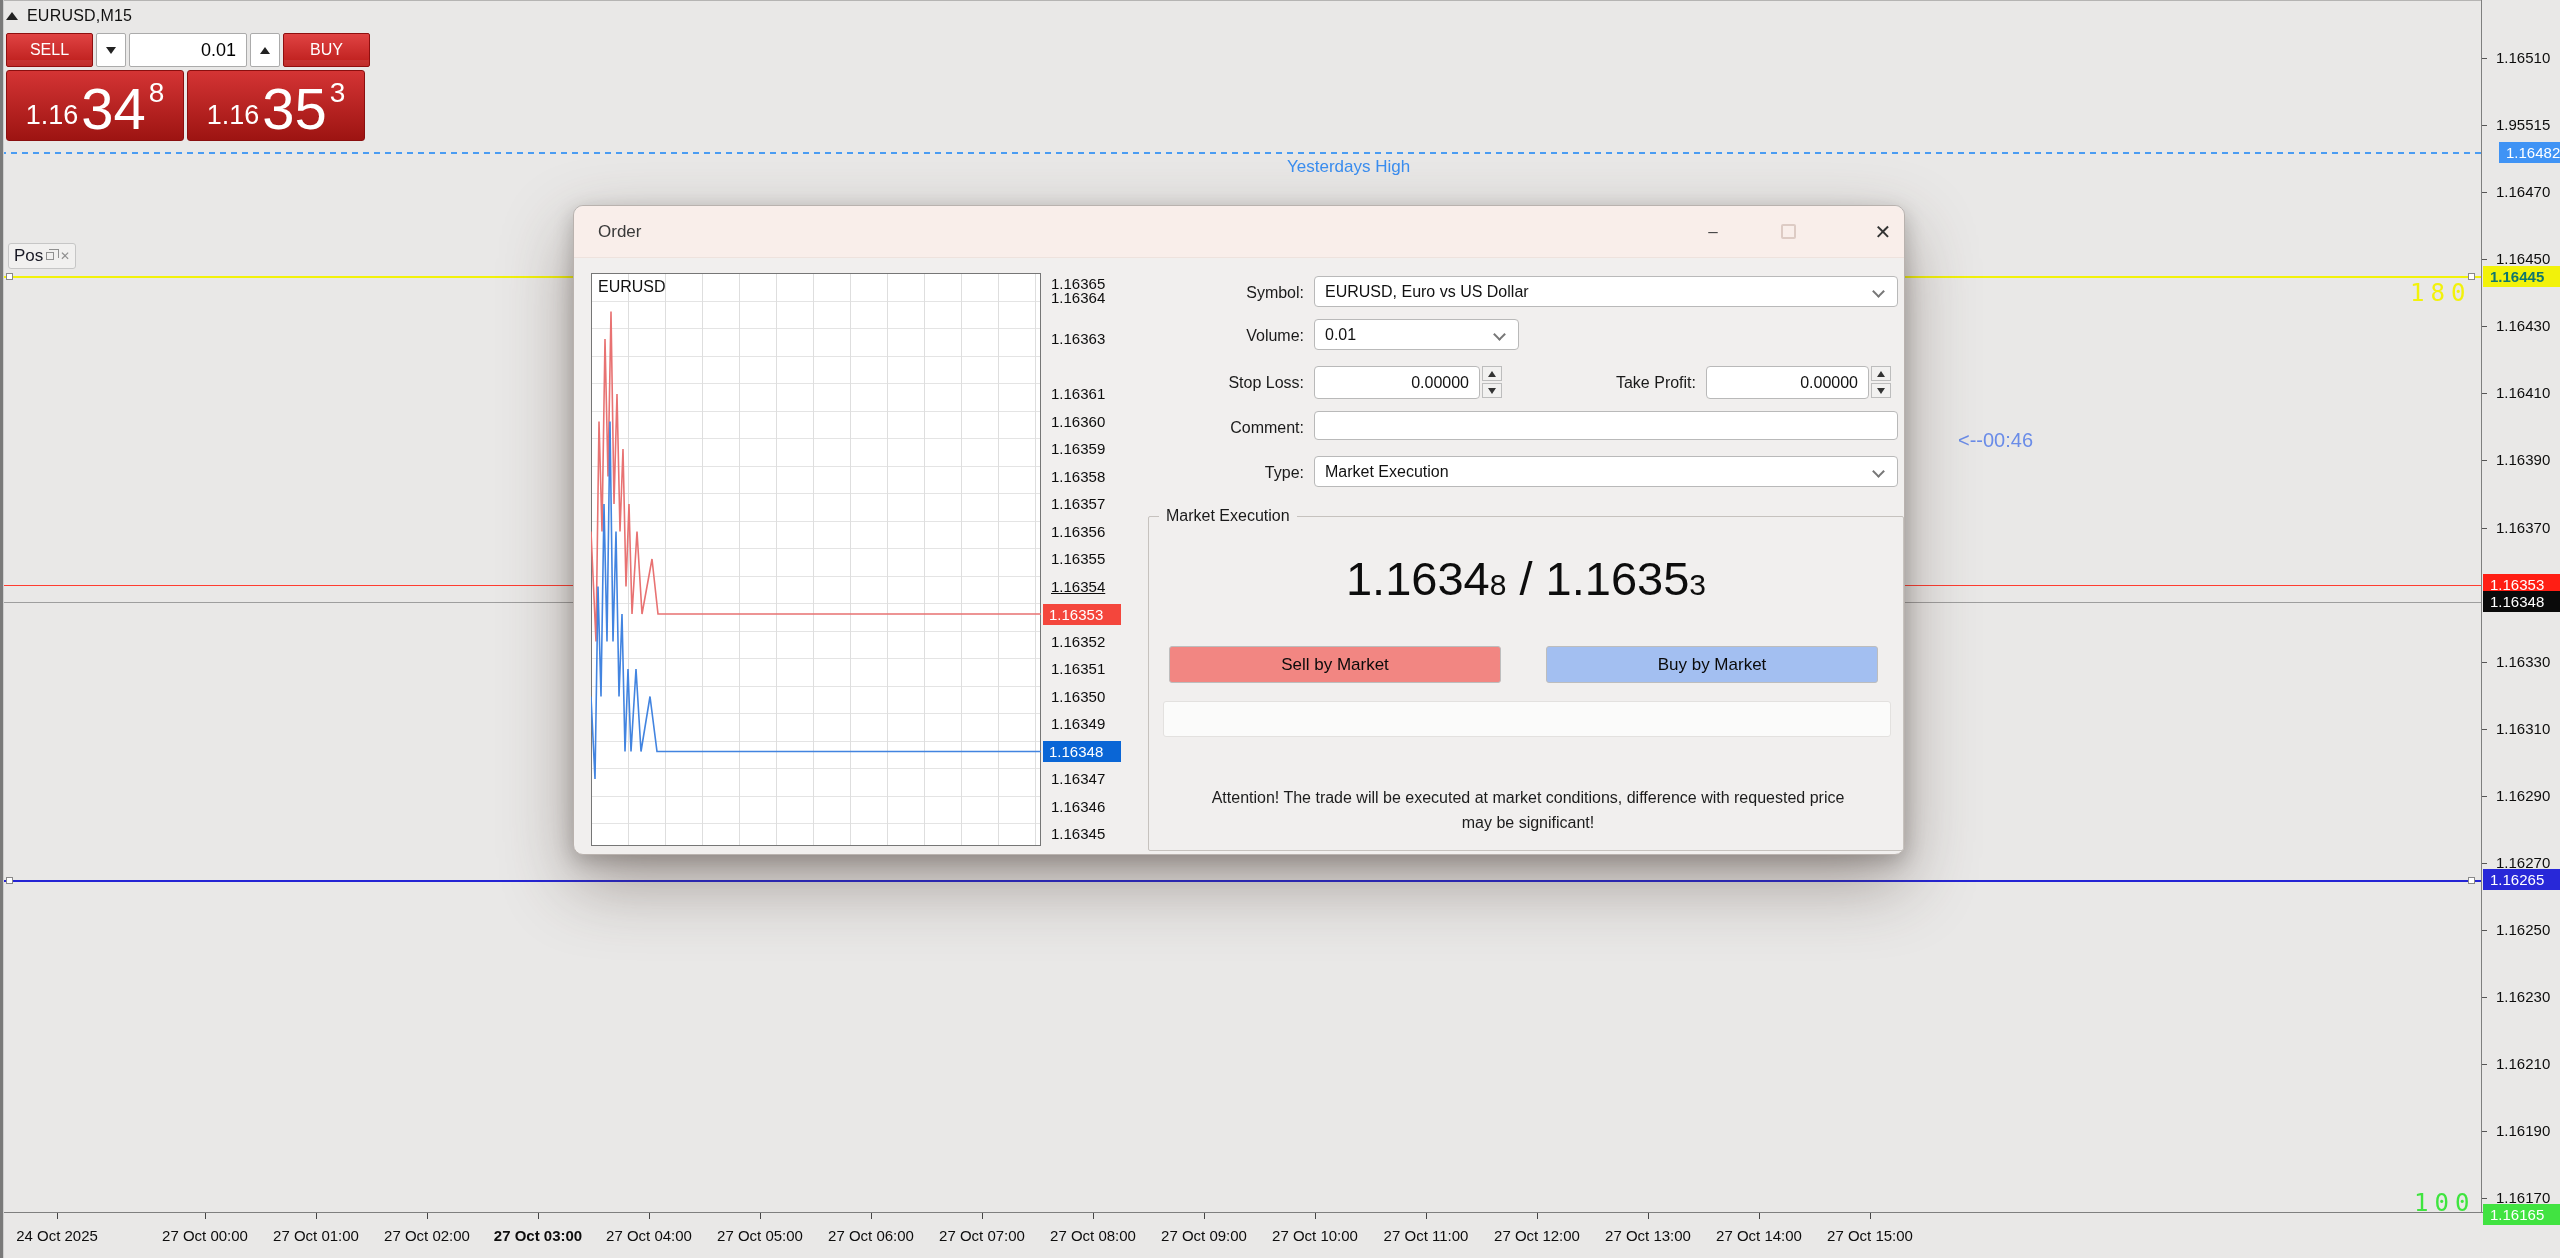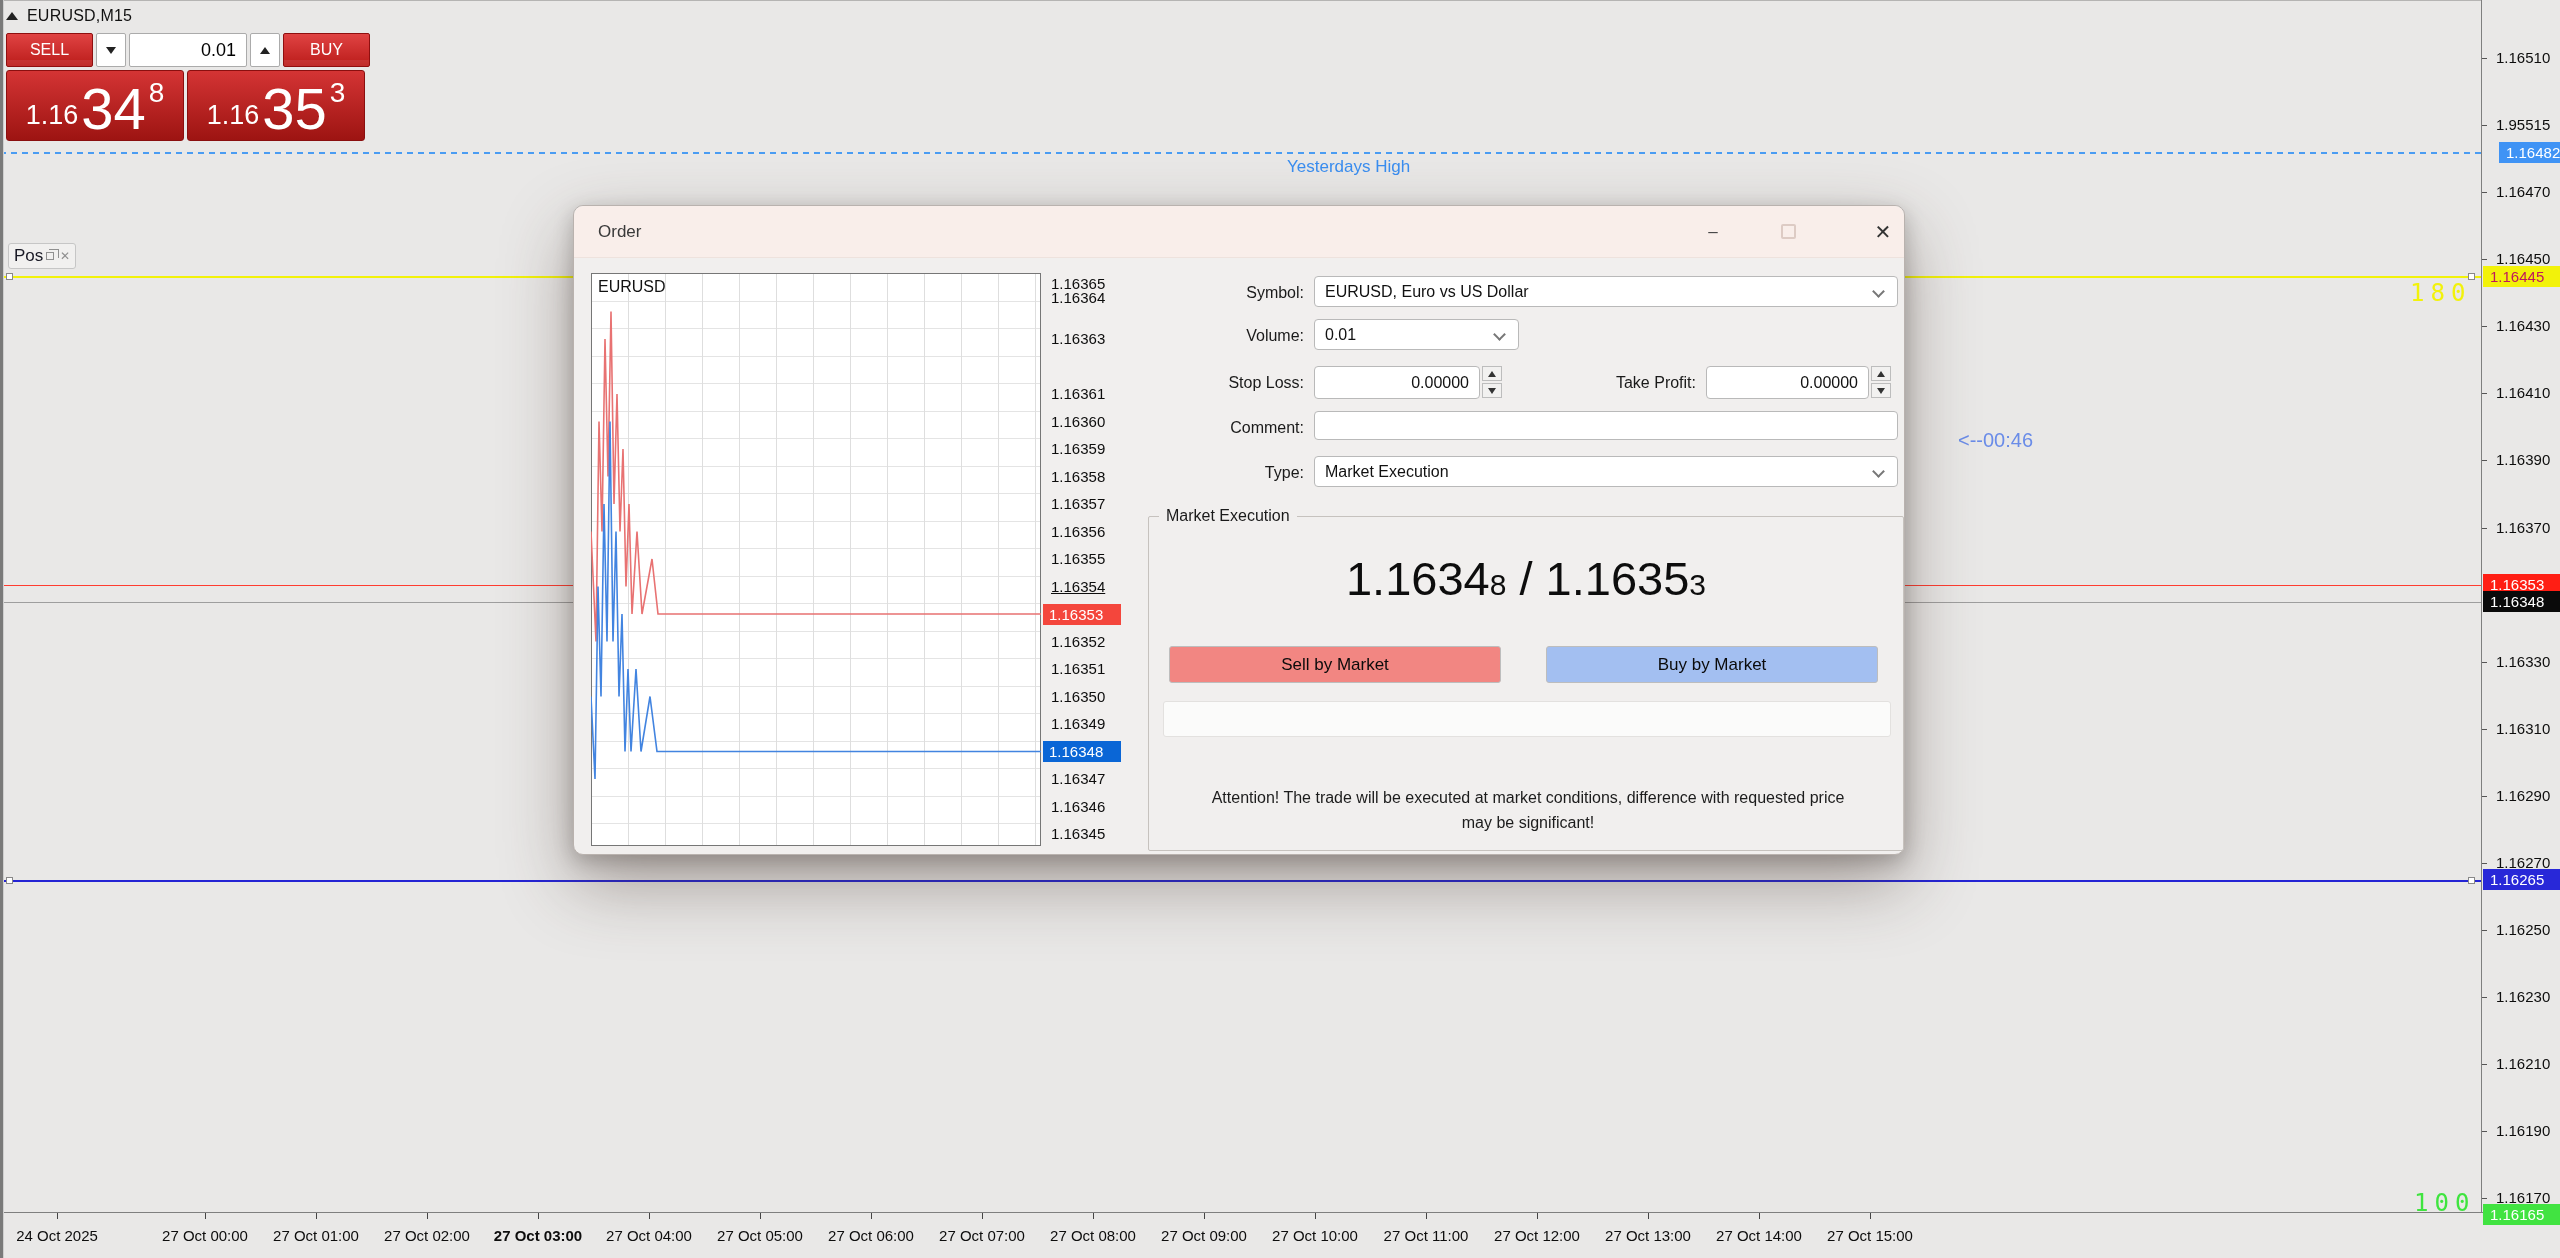--- a/index.html
+++ b/index.html
@@ -176,21 +176,21 @@
     <div class="pa-label" style="top: 920.896px;">1.16250</div>
     <div class="pa-tick" style="top: 996.956px;"></div>
     <div class="pa-label" style="top: 987.956px;">1.16230</div>
     <div class="pa-tick" style="top: 1064.02px;"></div>
     <div class="pa-label" style="top: 1055.02px;">1.16210</div>
     <div class="pa-tick" style="top: 1131.08px;"></div>
     <div class="pa-label" style="top: 1122.08px;">1.16190</div>
     <div class="pa-tick" style="top: 1198.14px;"></div>
     <div class="pa-label" style="top: 1189.14px;">1.16170</div>
     <div class="pa-badge" style="top: 141.5px; background: rgb(63, 147, 245); color: rgb(255, 255, 255); margin-left: 16px;">1.16482</div>
-    <div class="pa-badge" style="top: 265.561px; background: rgb(242, 242, 10); color: #be185d;">1.16445</div>
+    <div class="pa-badge" style="top: 265.561px; background: rgb(242, 242, 10); color: #0f766e; font-weight: bold;">1.16445</div>
     <div class="pa-badge" style="top: 574.037px; background: rgb(255, 30, 20); color: rgb(255, 255, 255);">1.16353</div>
     <div class="pa-badge" style="top: 590.802px; background: rgb(10, 10, 10); color: rgb(255, 255, 255);">1.16348</div>
     <div class="pa-badge" style="top: 869.101px; background: rgb(40, 40, 216); color: rgb(255, 255, 255);">1.16265</div>
     <div class="pa-badge" style="top: 1204.4px; background: rgb(65, 227, 65); color: rgb(255, 255, 255);">1.16165</div>
   </div>
 <div id="time-axis">
     <div class="ta-tick" style="left: 57px;"></div>
     <div class="ta-label" style="left: 57px;">24 Oct 2025</div>
     <div class="ta-tick" style="left: 205px;"></div>
     <div class="ta-label" style="left: 205px;">27 Oct 00:00</div>

